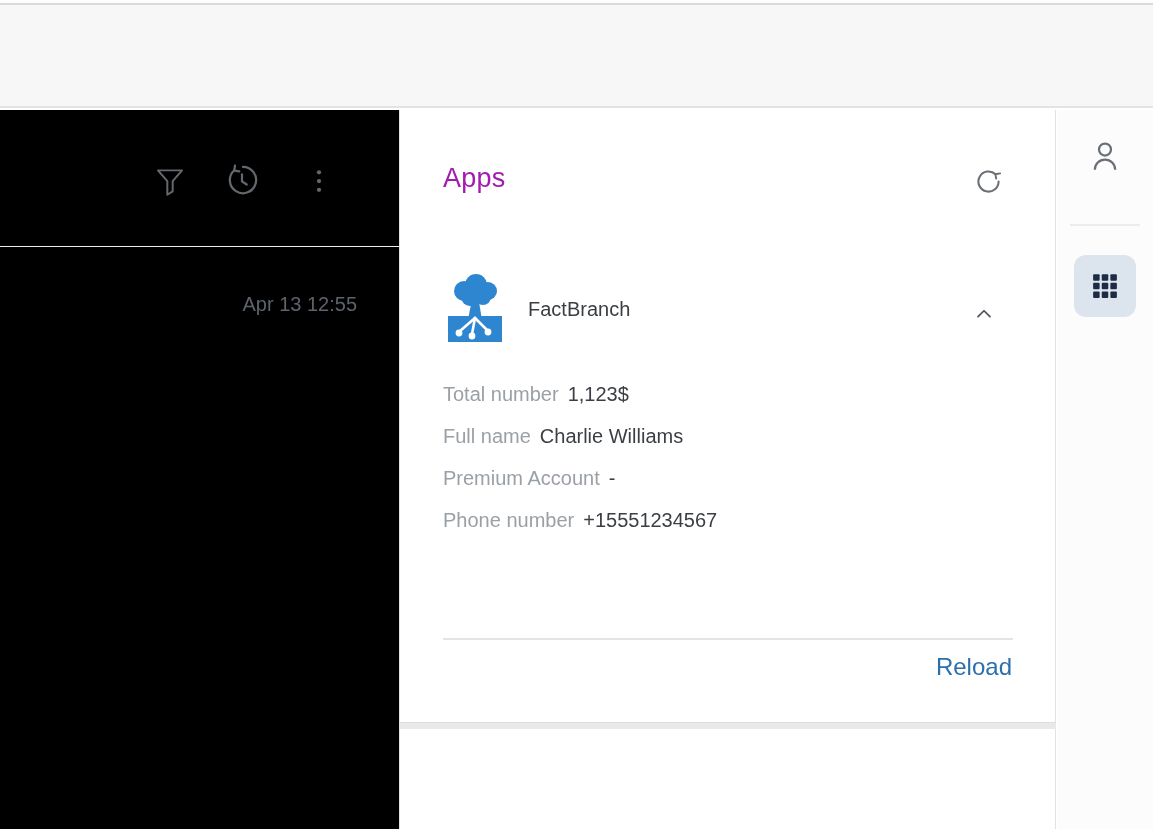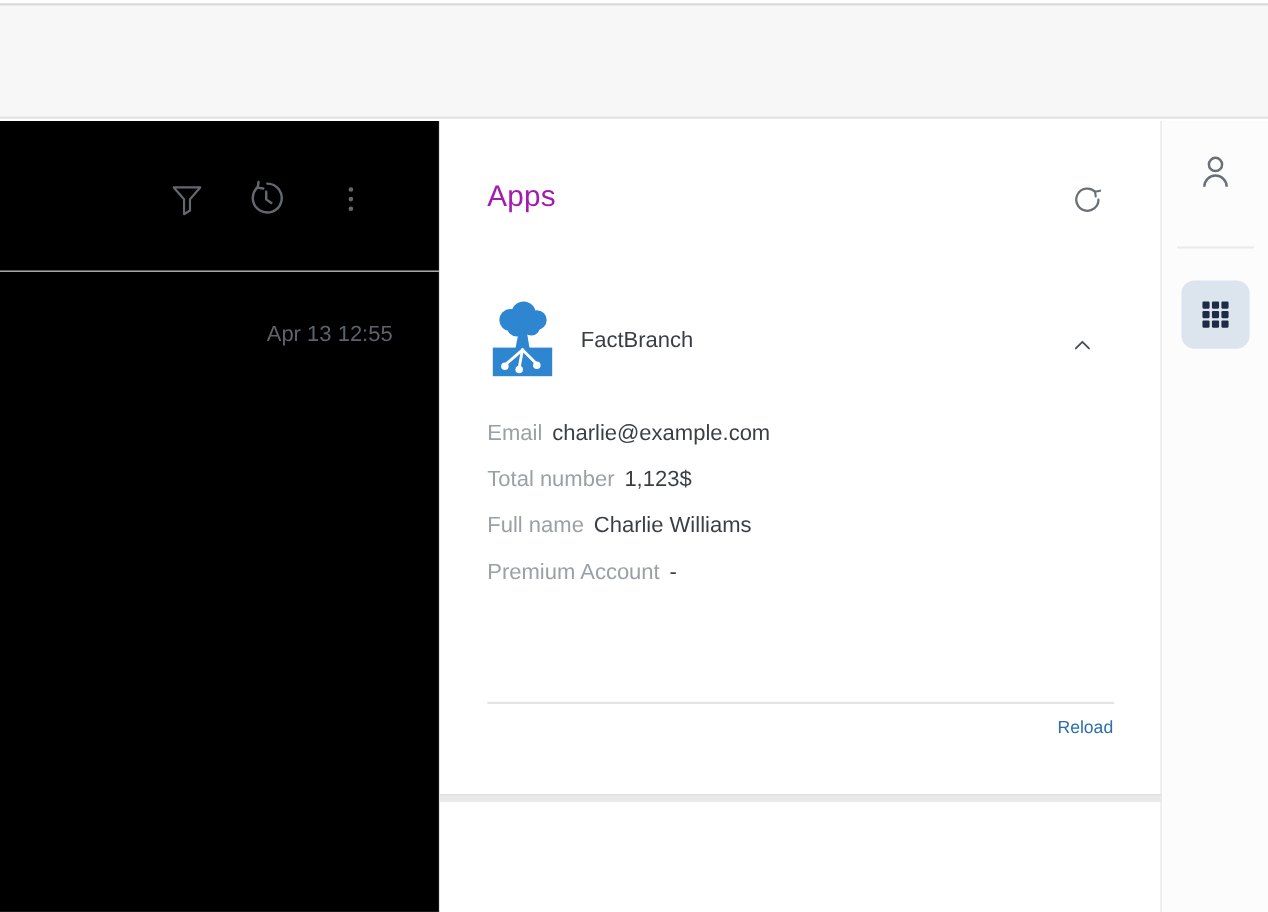--- a/index.html
+++ b/index.html
@@ -38,21 +38,21 @@
     display:flex; align-items:center; cursor:pointer; }
   .app-logo { width:64px; height:72px; flex:0 0 64px; }
   .app-name { margin-left:21px; font-size:20px; color:#3a3e43; }
   .btn-collapse { left:562px; top:182px; }
   .fields { position:absolute; left:43px; top:263px; width:570px; }
   .field-row { height:42px; line-height:42px; font-size:20px; white-space:nowrap; }
   .field-label { color:#9aa0a6; }
   .field-value { color:#3b3f44; margin-left:9px; }
   .card-divider { position:absolute; left:43px; top:528px; width:570px; height:0;
     border-top:2px solid #e4e4e4; }
-  .reload-link { position:absolute; right:43px; top:543px; font-size:16px;
+  .reload-link { position:absolute; right:43px; top:543px; font-size:24px;
     color:#2c6fad; text-decoration:none; cursor:pointer; }
   .bottom-gap { position:absolute; left:400px; top:722px; width:656px; height:7px;
     background:#e9e9e9; border-top:1px solid #dedede; }
 
   
   .right-sidebar { position:absolute; left:1057px; top:110px; width:96px; height:719px;
     background:#fcfcfd; }
   .btn-profile { left:26px; top:28px; }
   .sidebar-divider { position:absolute; left:13px; top:114px; width:70px; height:0;
     border-top:2px solid #ececec; }
@@ -144,30 +144,30 @@
     <button class="icon-btn btn-collapse">
       <span>
         <svg width="26" height="26" viewBox="0 0 24 24" fill="none" stroke="#4c5157" stroke-width="1.6" stroke-linecap="round" stroke-linejoin="round">
           <path d="M6.5 14.5 L12 9 L17.5 14.5"></path>
         </svg>
       </span>
     </button>
 
     <div class="fields">
       <div class="field-row">
-        <span class="field-label">Email</span><span class="field-value">charlie@example.com</span>
-      </div>
-      <div class="field-row">
         <span class="field-label">Total number</span><span class="field-value">1,123$</span>
       </div>
       <div class="field-row">
         <span class="field-label">Full name</span><span class="field-value">Charlie Williams</span>
       </div>
       <div class="field-row">
         <span class="field-label">Premium Account</span><span class="field-value">-</span>
+      </div>
+      <div class="field-row">
+        <span class="field-label">Phone number</span><span class="field-value">+15551234567</span>
       </div>
     </div>
 
     <div class="card-divider"></div>
     <a class="reload-link">Reload</a>
   </div>
 
   <div class="bottom-gap"></div>
 
   <div class="right-sidebar">

